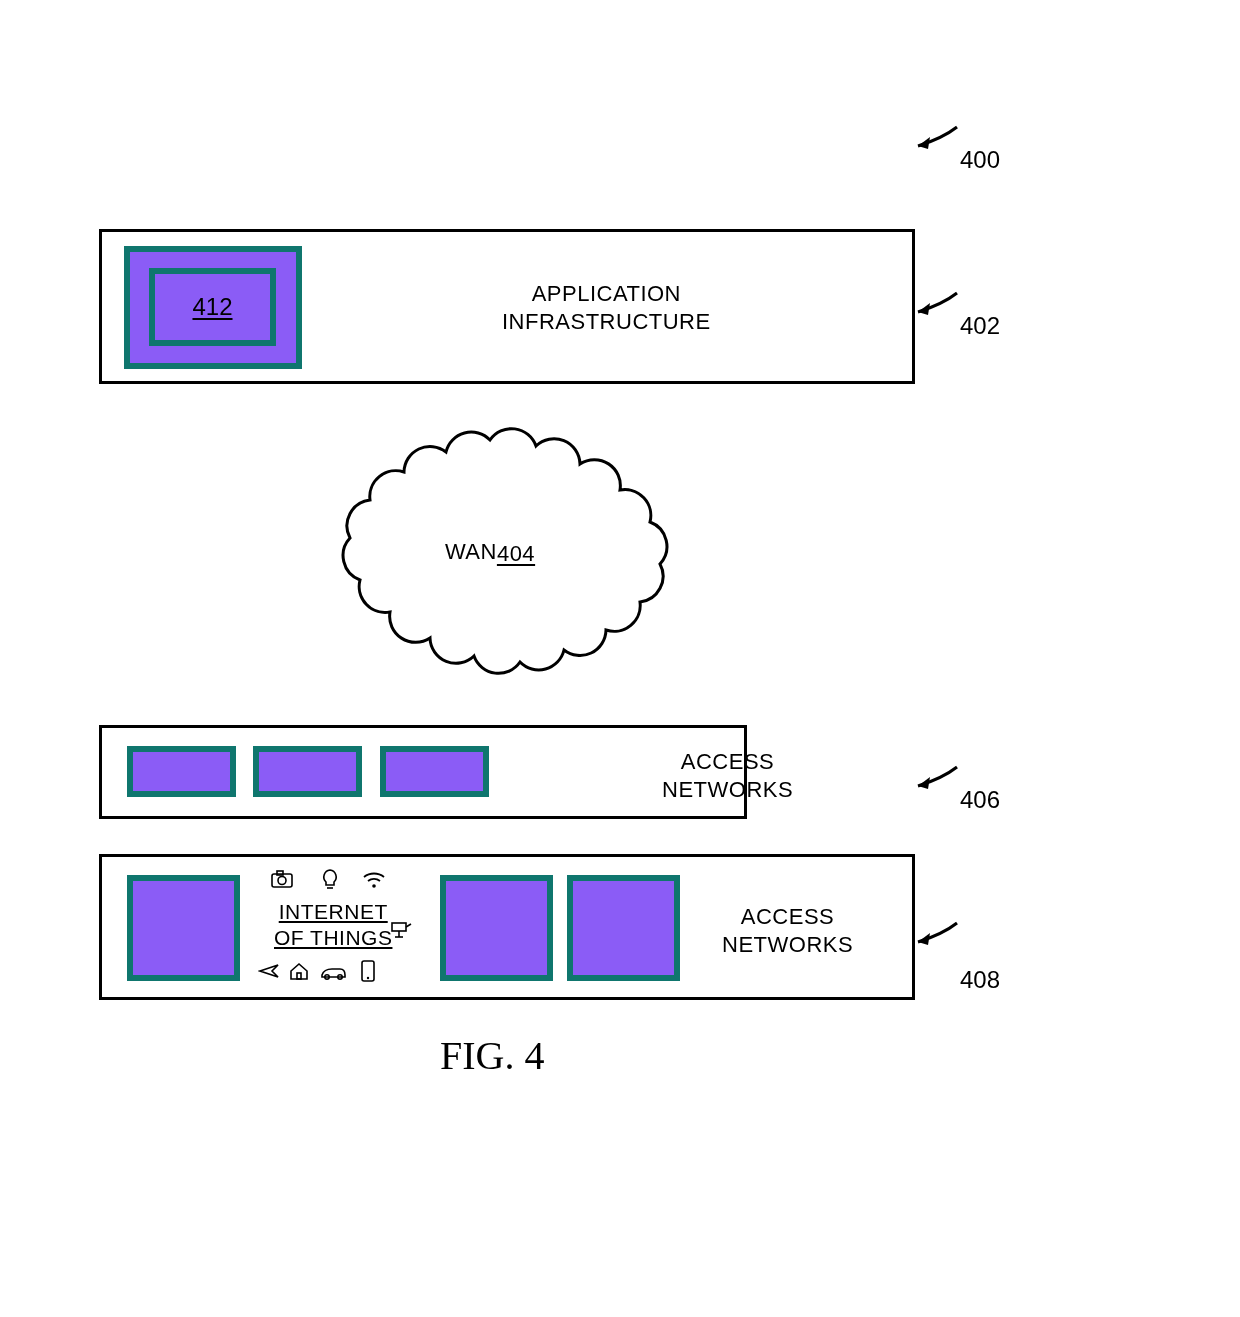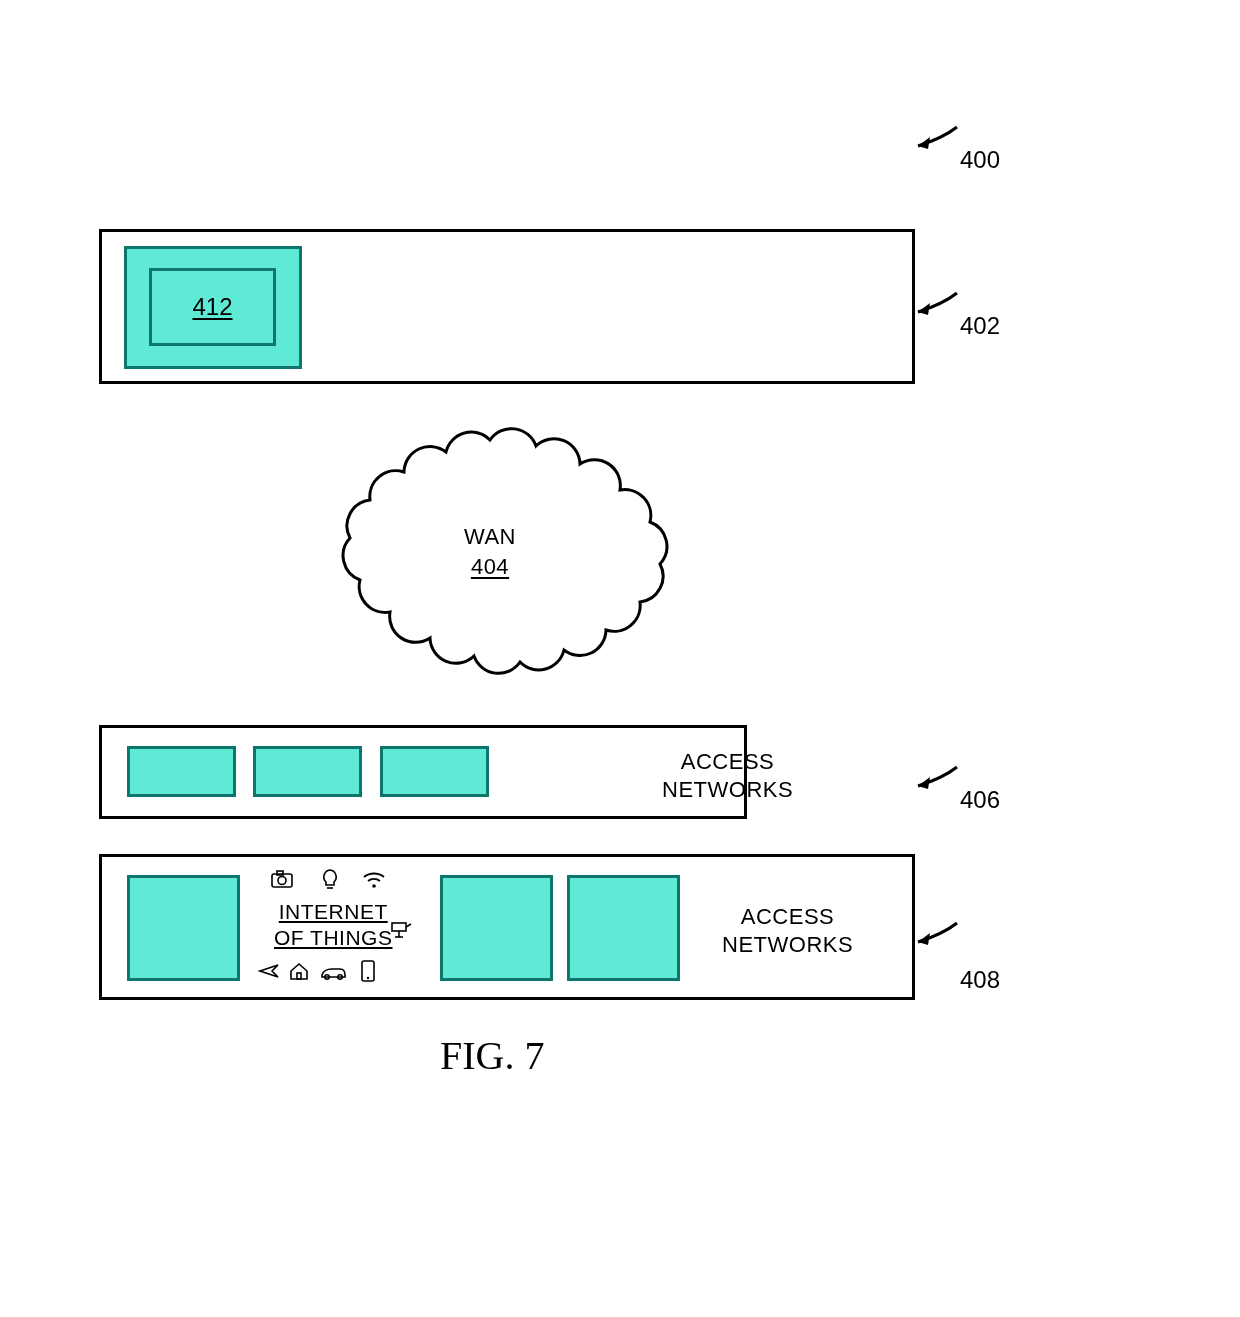--- a/index.html
+++ b/index.html
@@ -15,23 +15,23 @@
     height: 1317px;
     background: #fff;
   }
   .layer {
     position: absolute;
     border: 3px solid #000;
     box-sizing: border-box;
   }
   .smallbox {
     position: absolute;
-    border: 3px solid #0f766e;
+    border: 6px solid #0f766e;
     box-sizing: border-box;
-    background: #5eead4;
+    background: #8b5cf6;
   }
   .layer-label {
     position: absolute;
     text-align: center;
     font-size: 22px;
     letter-spacing: 0.5px;
     line-height: 1.25;
     white-space: pre;
   }
   .ref-label {
@@ -52,21 +52,21 @@
   .cloud {
     position: absolute;
   }
   .cloud svg {
     display: block;
   }
   .cloud-text {
     position: absolute;
     left: 0; top: 0; right: 0; bottom: 0;
     display: flex;
-    flex-direction: column;
+    flex-direction: row;
     align-items: center;
     justify-content: center;
     font-size: 22px;
     letter-spacing: 0.5px;
   }
   .iot-cluster {
     position: absolute;
   }
   .iot-label {
     position: absolute;
@@ -99,20 +99,22 @@
     <path d="M42 3 Q28 14 3 22" fill="none" stroke="#000" stroke-width="3"></path>
     <path d="M3 22 L15 13 L13 25 Z" fill="#000"></path>
   </svg>
   <div class="ref-label" style="left:960px; top:118px;">400</div>
 
   <div class="layer" style="left:99px; top:229px; width:816px; height:155px;">
     <div class="smallbox" style="left:22px; top:14px; width:178px; height:123px;"></div>
     <div class="smallbox centered" style="left:47px; top:36px; width:127px; height:78px;">
       <span class="underlined" style="font-size:24px;">412</span>
     </div>
+    <div class="layer-label" style="left:400px; top:48px;">APPLICATION
+INFRASTRUCTURE</div>
   </div>
   <svg class="arrow-svg" style="left:915px; top:290px;" width="45" height="30">
     <path d="M42 3 Q28 14 3 22" fill="none" stroke="#000" stroke-width="3"></path>
     <path d="M3 22 L15 13 L13 25 Z" fill="#000"></path>
   </svg>
   <div class="ref-label" style="left:960px; top:284px;">402</div>
 
   <div class="cloud" style="left:300px; top:422px; width:380px; height:260px;">
     <svg width="380" height="260" viewBox="0 0 380 260">
       <path d="M190 18
@@ -221,15 +223,15 @@
           </svg>
       </span>
     </div>
   </div>
   <svg class="arrow-svg" style="left:915px; top:920px;" width="45" height="30">
     <path d="M42 3 Q28 14 3 22" fill="none" stroke="#000" stroke-width="3"></path>
     <path d="M3 22 L15 13 L13 25 Z" fill="#000"></path>
   </svg>
   <div class="ref-label" style="left:960px; top:938px;">408</div>
 
-  <div class="fig-caption" style="left:440px; top:1032px;">FIG. 7</div>
+  <div class="fig-caption" style="left:440px; top:1032px;">FIG. 4</div>
 
 </div>
 
 </body></html>

